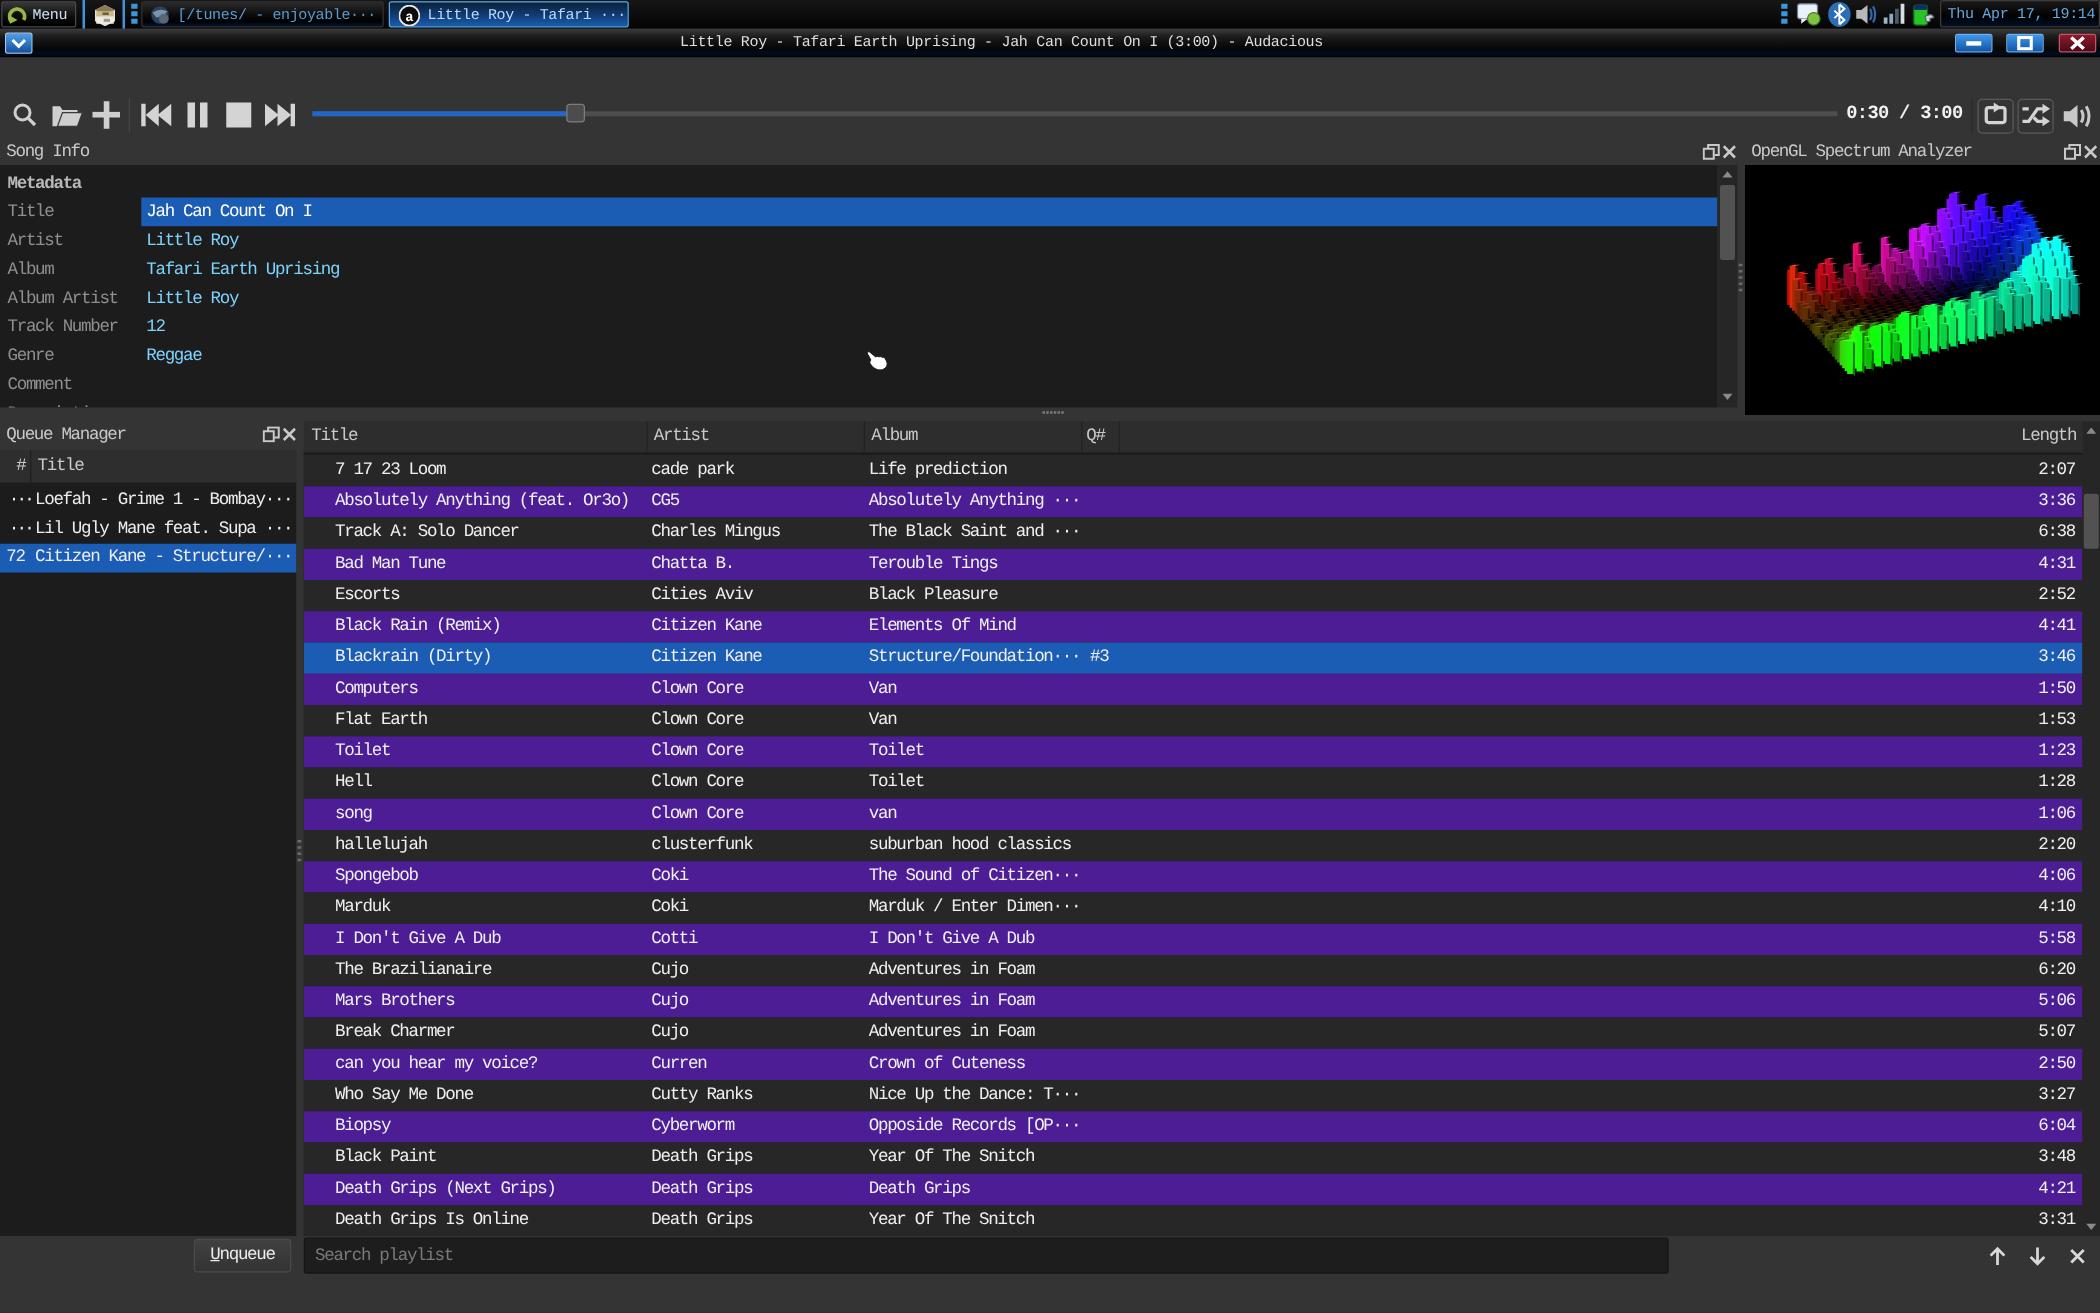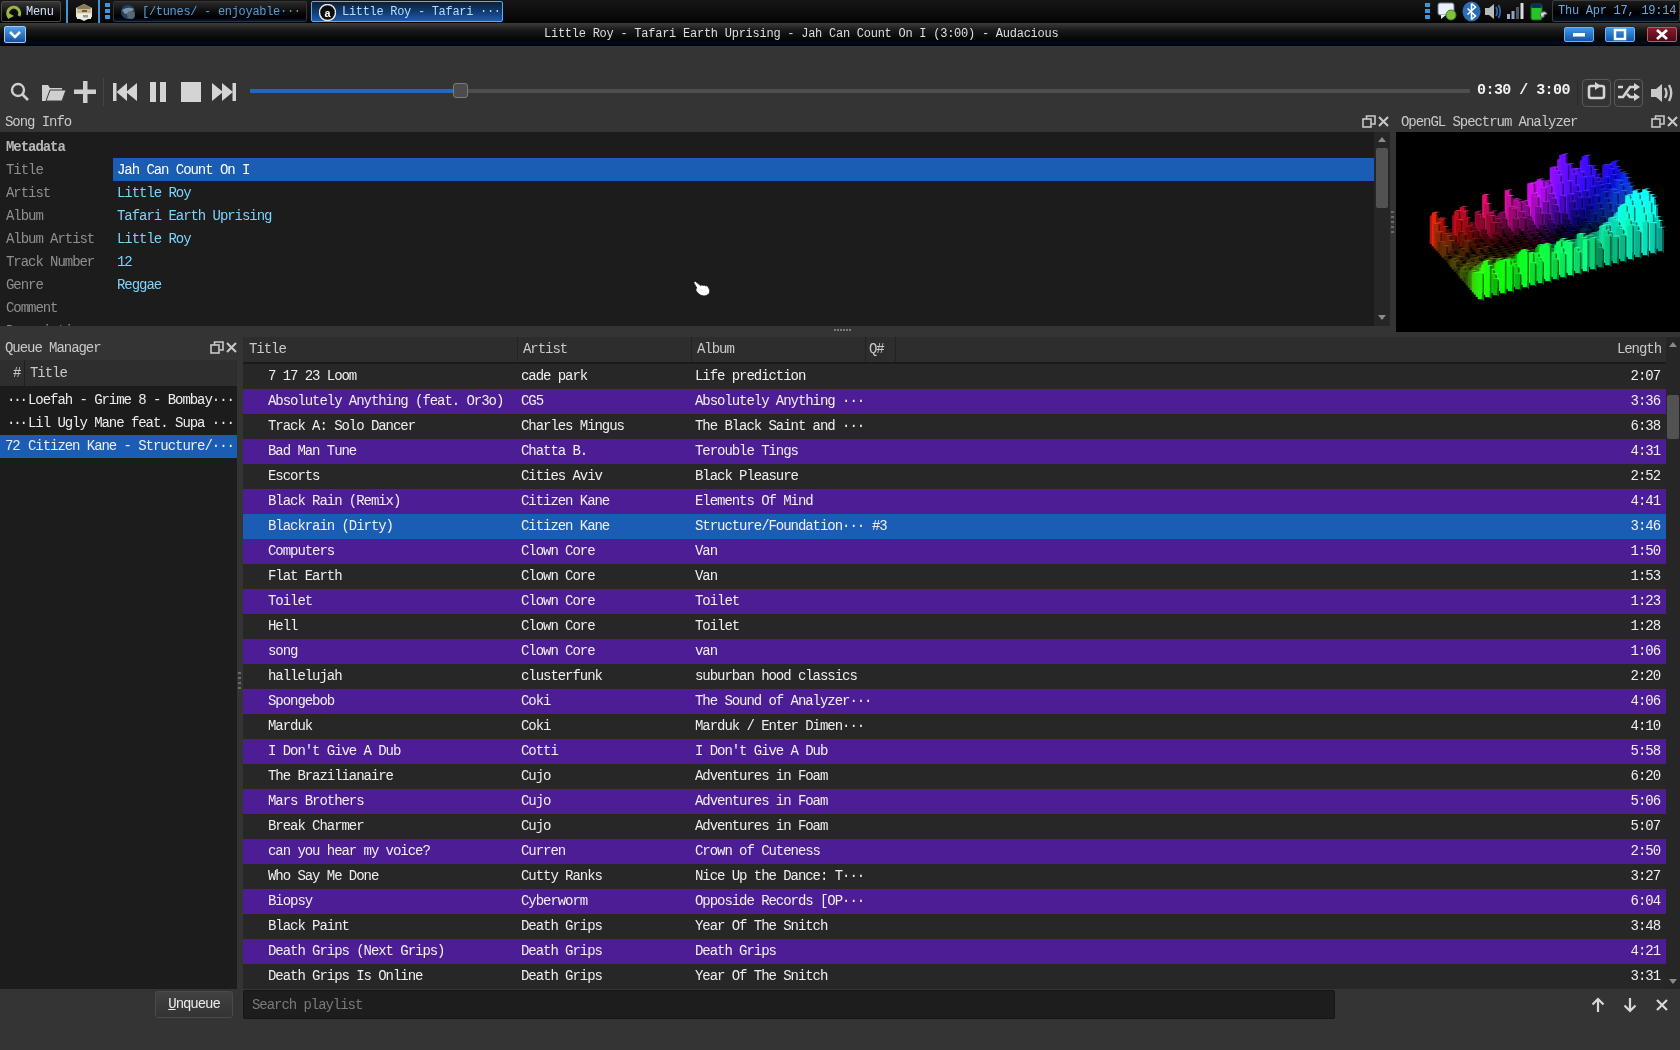--- a/index.html
+++ b/index.html
@@ -2196,21 +2196,21 @@
     </svg>
   </div>
   <div id="qcolhead" class="abs">
     <span class="abs" style="left:13px;top:5px;color:#c9c9c9;font-size:14px;letter-spacing:-1.05px">#</span>
     <div class="sep"></div>
     <span class="abs" style="left:30px;top:5px;color:#c9c9c9;font-size:14px;letter-spacing:-1.05px">Title</span>
   </div>
   <div id="qbody" class="abs">
     <div class="qrow" style="top:2px">
         <span style="left:7px;letter-spacing:-2.2px">···</span>
-        <span style="left:28px">Loefah - Grime 8 - Bombay···</span>
+        <span style="left:28px">Loefah - Grime 1 - Bombay···</span>
       </div>
     <div class="qrow" style="top:25px">
         <span style="left:7px;letter-spacing:-2.2px">···</span>
         <span style="left:28px">Lil Ugly Mane feat. Supa ···</span>
       </div>
     <div class="qrow sel" style="top:48px">
         <span style="left:5px">72</span>
         <span style="left:28px">Citizen Kane - Structure/···</span>
       </div>
     <div class="abs" style="left:237px"></div>
@@ -2321,21 +2321,21 @@
 <div class="prow odd" style="top:301px">
         <span class="c1">hallelujah</span>
         <span class="c2">clusterfunk</span>
         <span class="c3">suburban hood classics</span>
         <span class="c4"></span>
         <span class="c5">2:20</span>
       </div>
 <div class="prow even" style="top:326px">
         <span class="c1">Spongebob</span>
         <span class="c2">Coki</span>
-        <span class="c3">The Sound of Analyzer···</span>
+        <span class="c3">The Sound of Citizen···</span>
         <span class="c4"></span>
         <span class="c5">4:06</span>
       </div>
 <div class="prow odd" style="top:351px">
         <span class="c1">Marduk</span>
         <span class="c2">Coki</span>
         <span class="c3">Marduk / Enter Dimen···</span>
         <span class="c4"></span>
         <span class="c5">4:10</span>
       </div>

